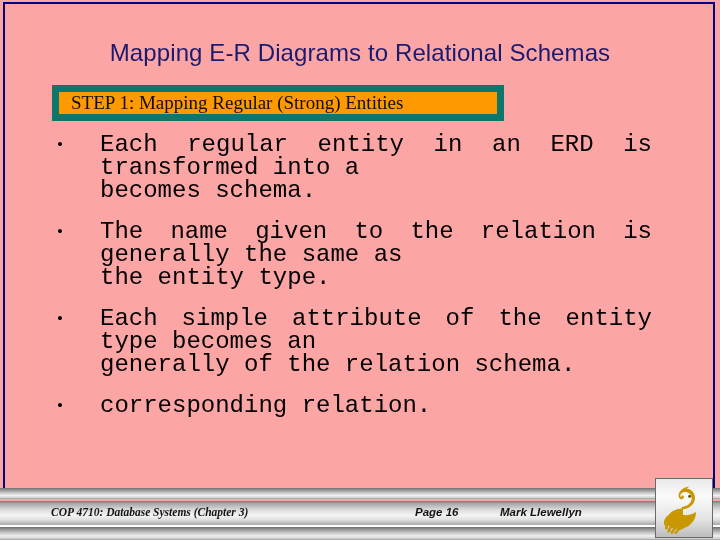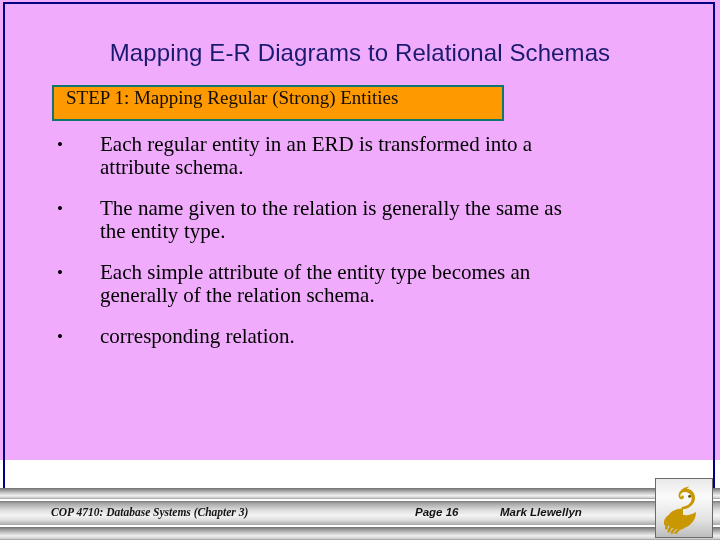--- a/index.html
+++ b/index.html
@@ -10,22 +10,22 @@
   body {
     width: 720px;
     height: 540px;
     overflow: hidden;
     font-family: "Liberation Serif", "DejaVu Serif", serif;
   }
 
   #slide {
     position: relative;
     width: 720px;
-    height: 460px;
-    background: #f0abfc;
+    height: 524px;
+    background: #fca5a5;
     box-sizing: border-box;
     padding-left: 10px;
   }
 
   
   .frame-left,
   .frame-right,
   .frame-top {
     position: absolute;
     background: #000080;
@@ -50,24 +50,24 @@
   }
 
   
   .step-box {
     position: absolute;
     left: 52px;
     top: 85px;
     width: 452px;
     height: 36px;
     background: #FF9900;
-    border: 2px solid #0f766e;
+    border: 7px solid #0f766e;
     box-sizing: border-box;
     display: flex;
-    align-items: flex-start;
+    align-items: flex-end;
     padding-left: 12px;
   }
   .step-box-label {
     font-family: "Liberation Serif", "DejaVu Serif", serif;
     font-size: 19px;
     color: #120d05;
     line-height: 22px;
     white-space: nowrap;
   }
 
@@ -89,22 +89,22 @@
     left: 5px;
     top: 0px;
     width: 12px;
     font-size: 17px;
     line-height: 23px;
     color: #000000;
     text-align: left;
   }
   .bullet-text {
     margin-left: 48px;
-    font-family: Liberation Serif, serif;
-    font-size: 21px;
+    font-family: Liberation Mono, monospace;
+    font-size: 24px;
     line-height: 23px;
     color: #000000;
     text-align: justify;
     text-justify: inter-word;
   }
   
   .bullet-text > span.tail { display: block; text-align: left; }
 
   
   .footer {
@@ -173,21 +173,21 @@
   <div class="step-box">
     <span class="step-box-label">STEP 1:  Mapping Regular (Strong) Entities</span>
   </div>
 
   <div class="bullets">
 
     <div class="bullet-row">
       <span class="bullet-marker">•</span>
       <div class="bullet-text">
         <span>Each regular entity in an ERD is transformed into a</span>
-        <span class="tail">attribute schema.</span>
+        <span class="tail">becomes schema.</span>
       </div>
     </div>
 
     <div class="bullet-row">
       <span class="bullet-marker">•</span>
       <div class="bullet-text">
         <span>The name given to the relation is generally the same as</span>
         <span class="tail">the entity type.</span>
       </div>
     </div>

